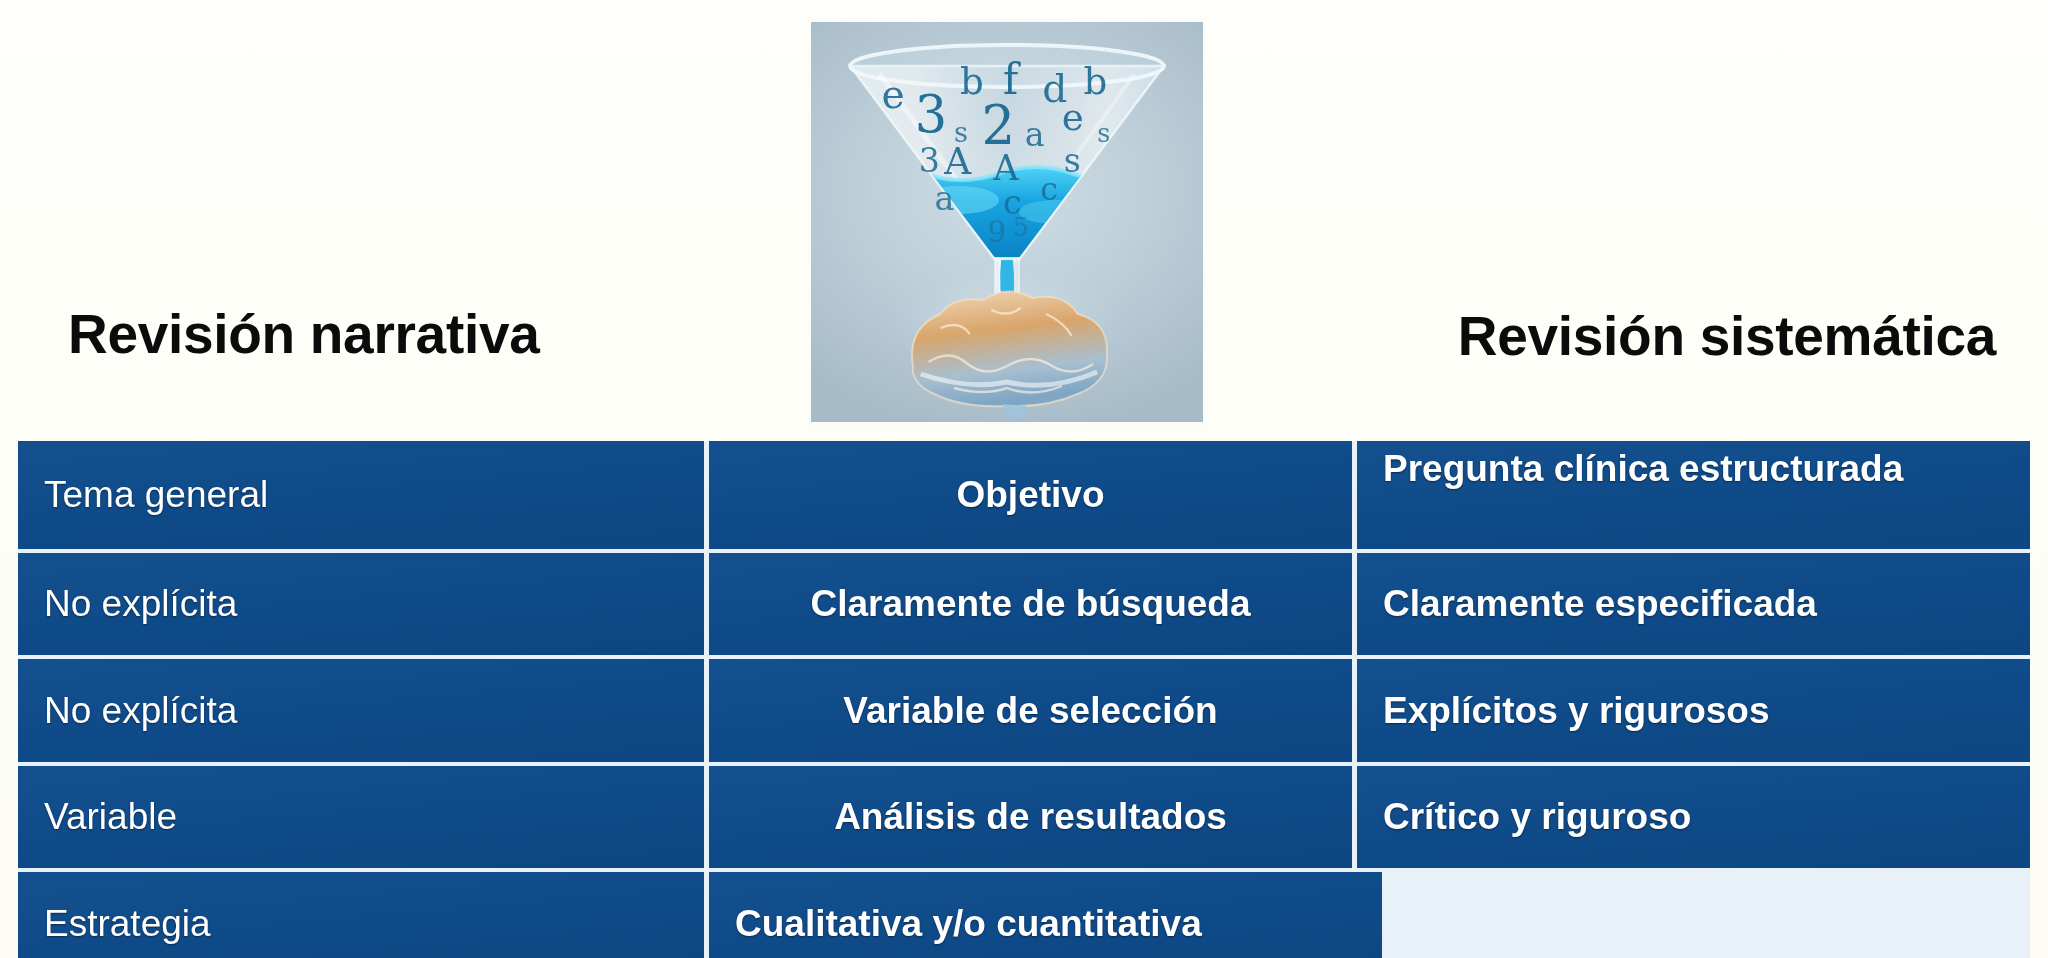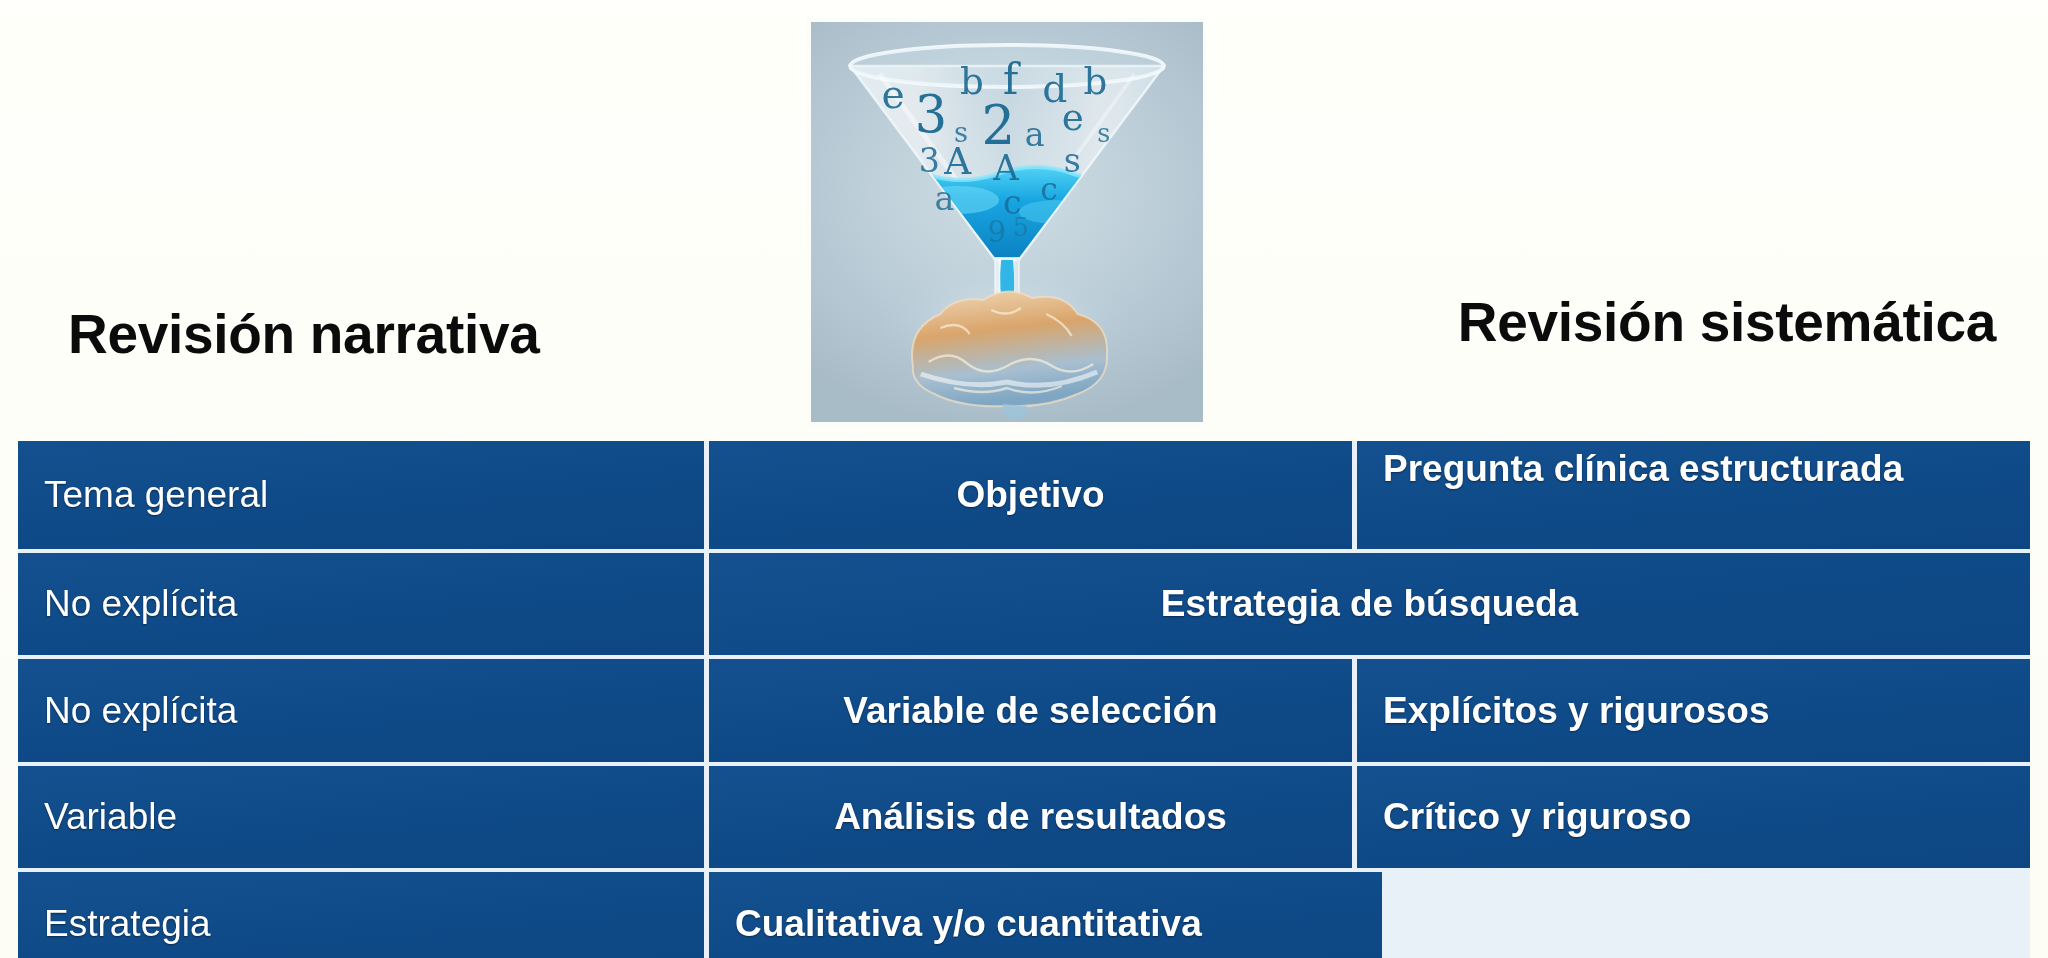--- a/index.html
+++ b/index.html
@@ -48,21 +48,21 @@
   .col-heading {
     position: absolute;
     font-size: 55px;
     line-height: 1.05;
     color: #0b0b0b;
     font-weight: 700;
     white-space: nowrap;
     letter-spacing: -0.3px;
   }
   .col-heading.left  { left: 68px;  top: 306px; }
-  .col-heading.right { right: 52px; top: 294px; }
+  .col-heading.right { right: 52px; top: 308px; }
 
   
   .cmp-table {
     position: absolute;
     left: 18px;
     top: 441px;
     width: 2012px;
     height: 534px;
     display: flex;
     flex-direction: column;
@@ -230,21 +230,24 @@
       <div class="cell c-systematic wrap">
         <span class="txt">Pregunta clínica estructurada</span>
       </div>
     </div>
 
     <div class="cmp-row">
       <div class="cell c-narrative">
         <span class="txt">No explícita</span>
       </div>
       <div class="cell c-criteria">
-        <span class="txt">Estrategia de búsqueda</span>
+        <span class="txt">Claramente de búsqueda</span>
+      </div>
+      <div class="cell c-systematic">
+        <span class="txt">Claramente especificada</span>
       </div>
     </div>
 
     <div class="cmp-row">
       <div class="cell c-narrative">
         <span class="txt">No explícita</span>
       </div>
       <div class="cell c-criteria">
         <span class="txt">Variable de selección</span>
       </div>

